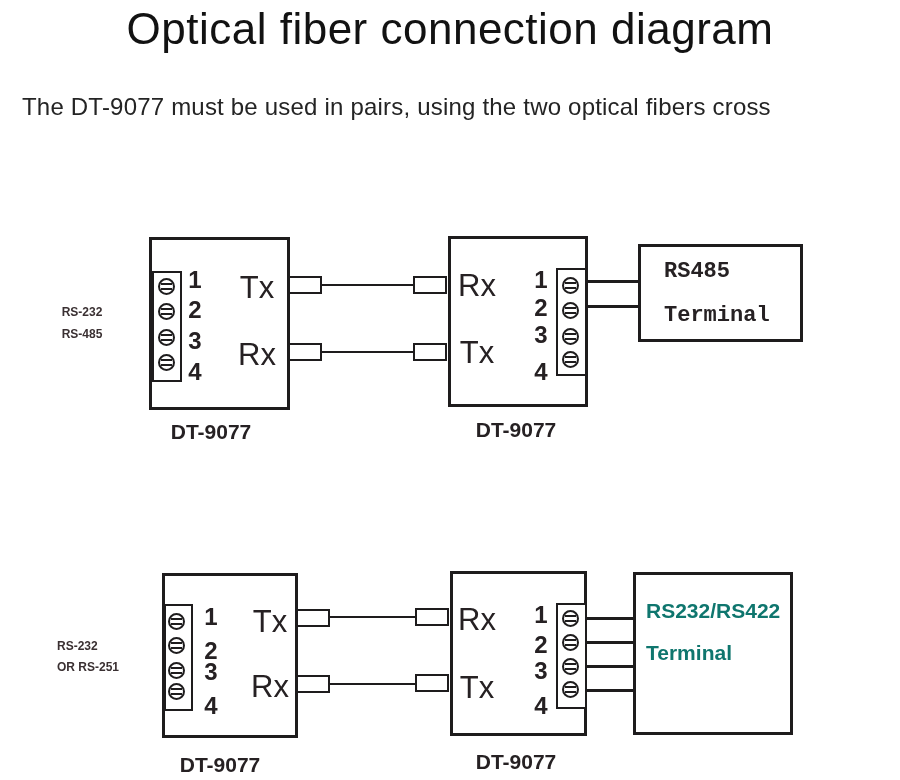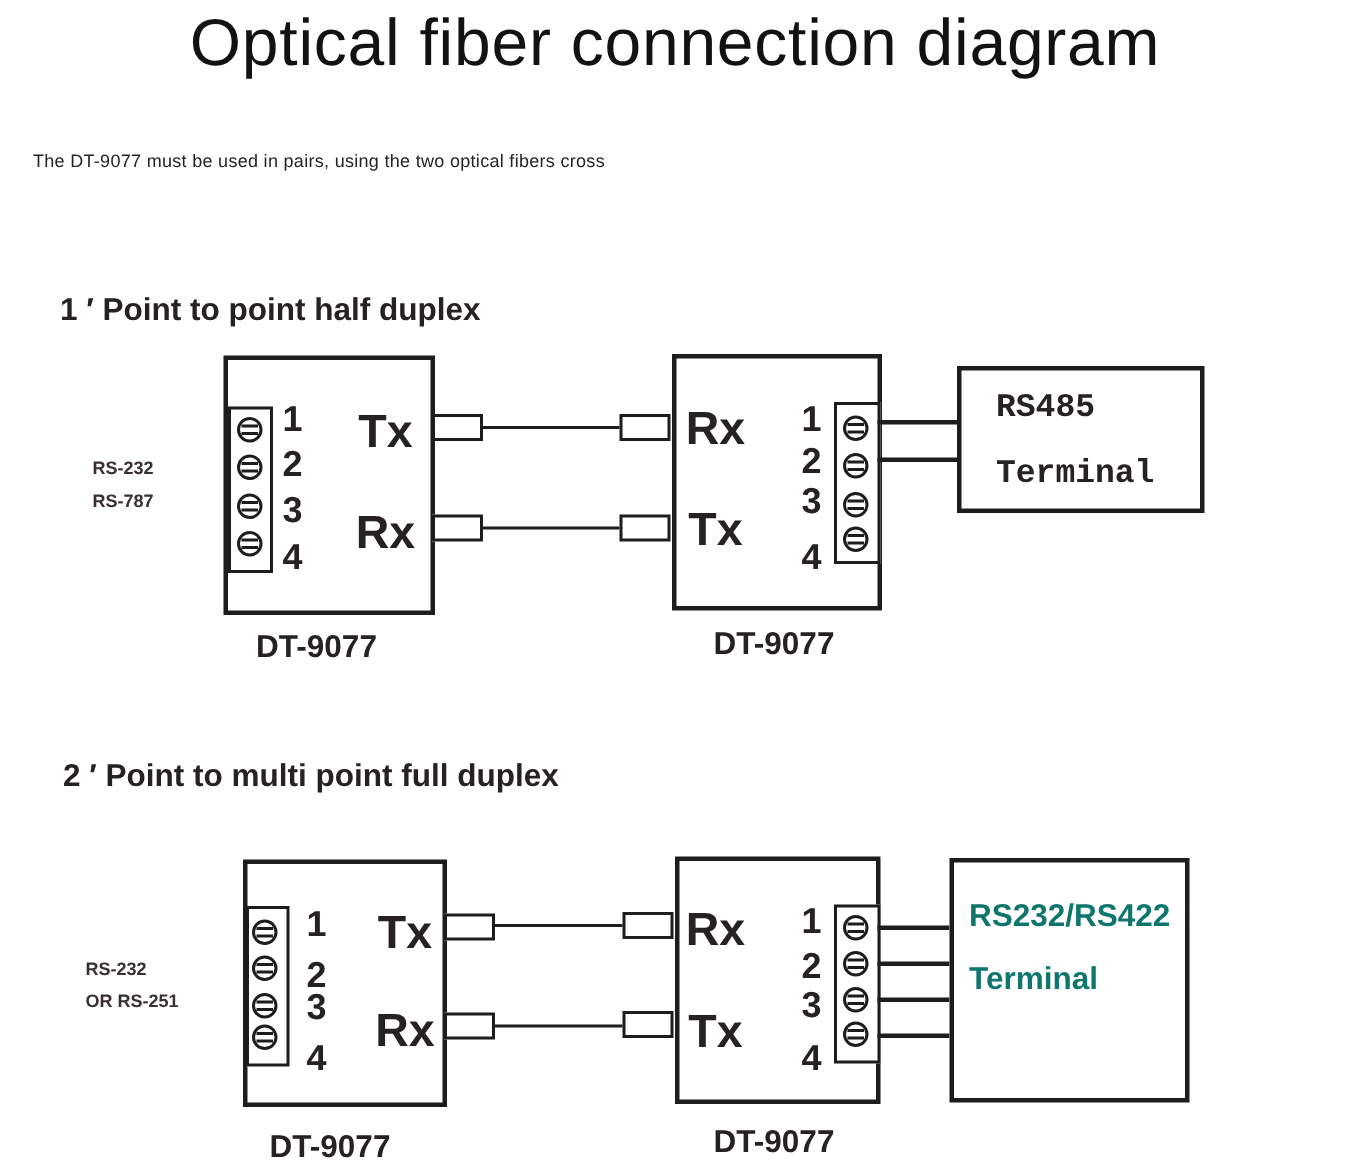--- a/index.html
+++ b/index.html
@@ -4,53 +4,52 @@
 <style>
   :root { --ink: #1e1c1d; --bg: #ffffff; }
   * { margin: 0; padding: 0; box-sizing: border-box; }
   html, body { background: #fff; }
   body { font-family: "Liberation Sans", "DejaVu Sans", sans-serif; }
   .page { position: relative; width: 900px; height: 780px; background: var(--bg); overflow: hidden; }
 
   .title { position: absolute; top: 4px; left: 0; width: 900px; text-align: center;
            font-size: 44px; line-height: 50px; font-weight: 400; color: #121212; letter-spacing: 0.5px; }
   .intro { position: absolute; left: 22px; top: 88px; width: 800px;
-           font-size: 12px; line-height: 38px; color: #242424; letter-spacing: 0.2px; }
+           font-size: 24px; line-height: 38px; color: #242424; letter-spacing: 0.2px; }
   .heading { position: absolute; font-weight: bold; font-size: 21px; line-height: 24px; color: #262123; }
 
   .box    { position: absolute; background: #fff; border: 3px solid var(--ink); }
   .tblock { position: absolute; background: #fff; border: 2.5px solid var(--ink); }
   .screw  { position: absolute; width: 17px; height: 17px; border-radius: 50%;
             border: 2px solid var(--ink); background: #fff; }
   .screw::before, .screw::after { content: ""; position: absolute; left: 1px; right: 1px;
             height: 2px; background: var(--ink); }
   .screw::before { top: 3px; }
   .screw::after  { top: 8px; }
   .pin    { position: absolute; font-weight: bold; font-size: 24px; line-height: 26px; color: #262123; width: 18px; text-align: center; }
-  .txrx   { position: absolute; font-weight: bold; font-size: 31px; line-height: 32px; color: #262123; text-align: center; }
+  .txrx   { position: absolute; font-weight: normal; font-size: 31px; line-height: 32px; color: #262123; text-align: center; }
   .conn   { position: absolute; width: 34px; height: 18px; background: #fff; border: 2.5px solid var(--ink); }
   .fiber  { position: absolute; height: 2px; background: var(--ink); }
   .wire   { position: absolute; height: 3px; background: var(--ink); }
   .devlabel { position: absolute; font-weight: bold; font-size: 21px; line-height: 22px;
               text-align: center; color: #262123; width: 140px; }
   .iface  { position: absolute; font-weight: bold; font-size: 12px; line-height: 22px; color: #3a3032; }
   .termtext { position: absolute; font-weight: bold; font-size: 22px; line-height: 24px; color: #262123; font-family: Liberation Mono, monospace; }
   .termtext2 { position: absolute; font-weight: bold; font-size: 21px; line-height: 24px; color: #0f766e; }
 </style>
 </head>
 <body>
 
 <div class="page">
 
   <div class="title">Optical fiber connection diagram</div>
   <p class="intro"><span>The DT-9077 must be used in pairs, using the two optical fibers cross</span><br></p>
 
-  <div class="heading" style="left:40px; top:195px;">1 ′ Point to point half duplex</div>
 
-  <div class="iface" style="left:40px; top:301px; width:84px; text-align:center;"><span>RS-232</span><br><span>RS-787</span></div>
+  <div class="iface" style="left:40px; top:301px; width:84px; text-align:center;"><span>RS-232</span><br><span>RS-485</span></div>
 
   <div class="box" style="left:149px; top:237px; width:141px; height:173px;"></div>
   <div class="tblock" style="left:152px; top:271px; width:30px; height:111px;"></div>
   <div class="screw" style="left:158px; top:278px;"></div>
   <div class="screw" style="left:158px; top:303px;"></div>
   <div class="screw" style="left:158px; top:329px;"></div>
   <div class="screw" style="left:158px; top:354px;"></div>
   <div class="pin" style="left:186px; top:267px;">1</div>
   <div class="pin" style="left:186px; top:297px;">2</div>
   <div class="pin" style="left:186px; top:328px;">3</div>
@@ -81,21 +80,20 @@
   <div class="wire" style="left:585px; top:280px; width:53px;"></div>
   <div class="wire" style="left:585px; top:305px; width:53px;"></div>
 
   <div class="box" style="left:638px; top:244px; width:165px; height:98px;"></div>
   <div class="termtext" style="left:664px; top:260px;">RS485</div>
   <div class="termtext" style="left:664px; top:304px;">Terminal</div>
 
   <div class="devlabel" style="left:141px; top:421px;">DT-9077</div>
   <div class="devlabel" style="left:446px; top:419px;">DT-9077</div>
 
-  <div class="heading" style="left:42px; top:506px;">2 ′ Point to multi point full duplex</div>
 
   <div class="iface" style="left:57px; top:636px; line-height:21px;"><span>RS-232</span><br><span>OR RS-251</span></div>
 
   <div class="box" style="left:162px; top:573px; width:136px; height:165px;"></div>
   <div class="tblock" style="left:164px; top:604px; width:29px; height:107px;"></div>
   <div class="screw" style="left:168px; top:613px;"></div>
   <div class="screw" style="left:168px; top:637px;"></div>
   <div class="screw" style="left:168px; top:662px;"></div>
   <div class="screw" style="left:168px; top:683px;"></div>
   <div class="pin" style="left:202px; top:604px;">1</div>

